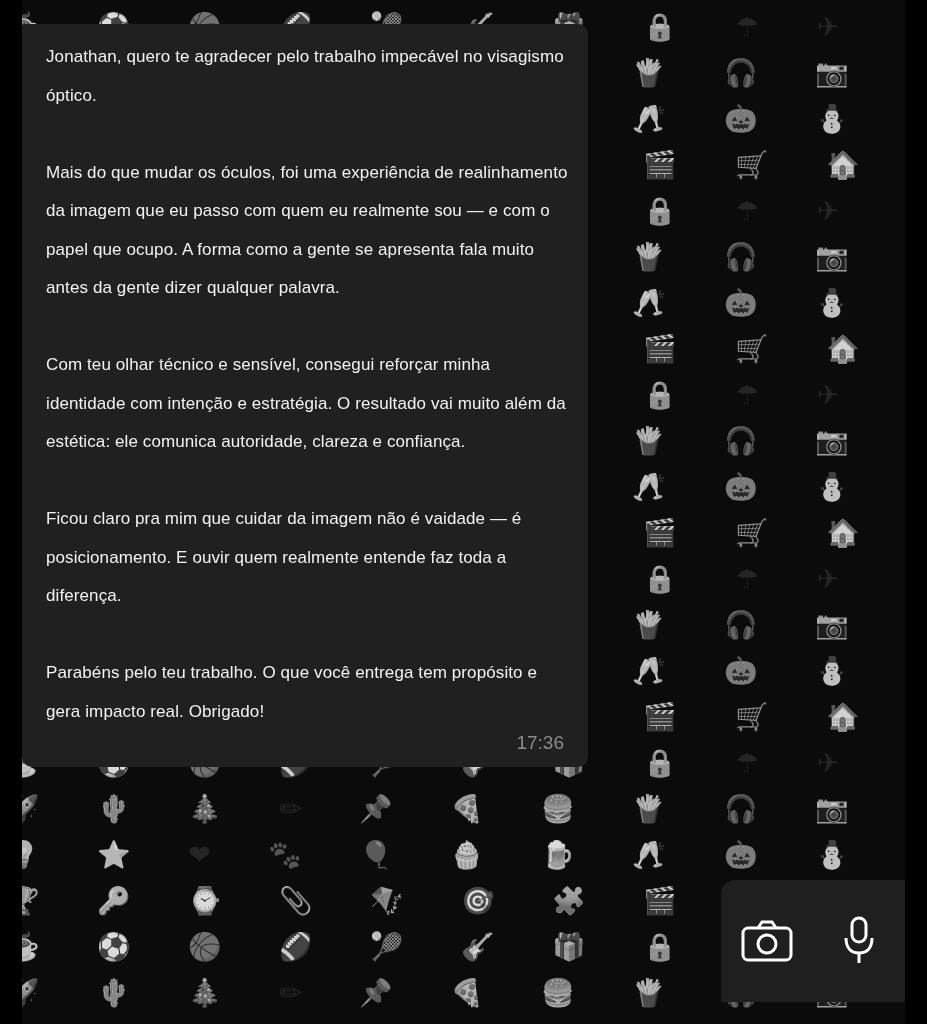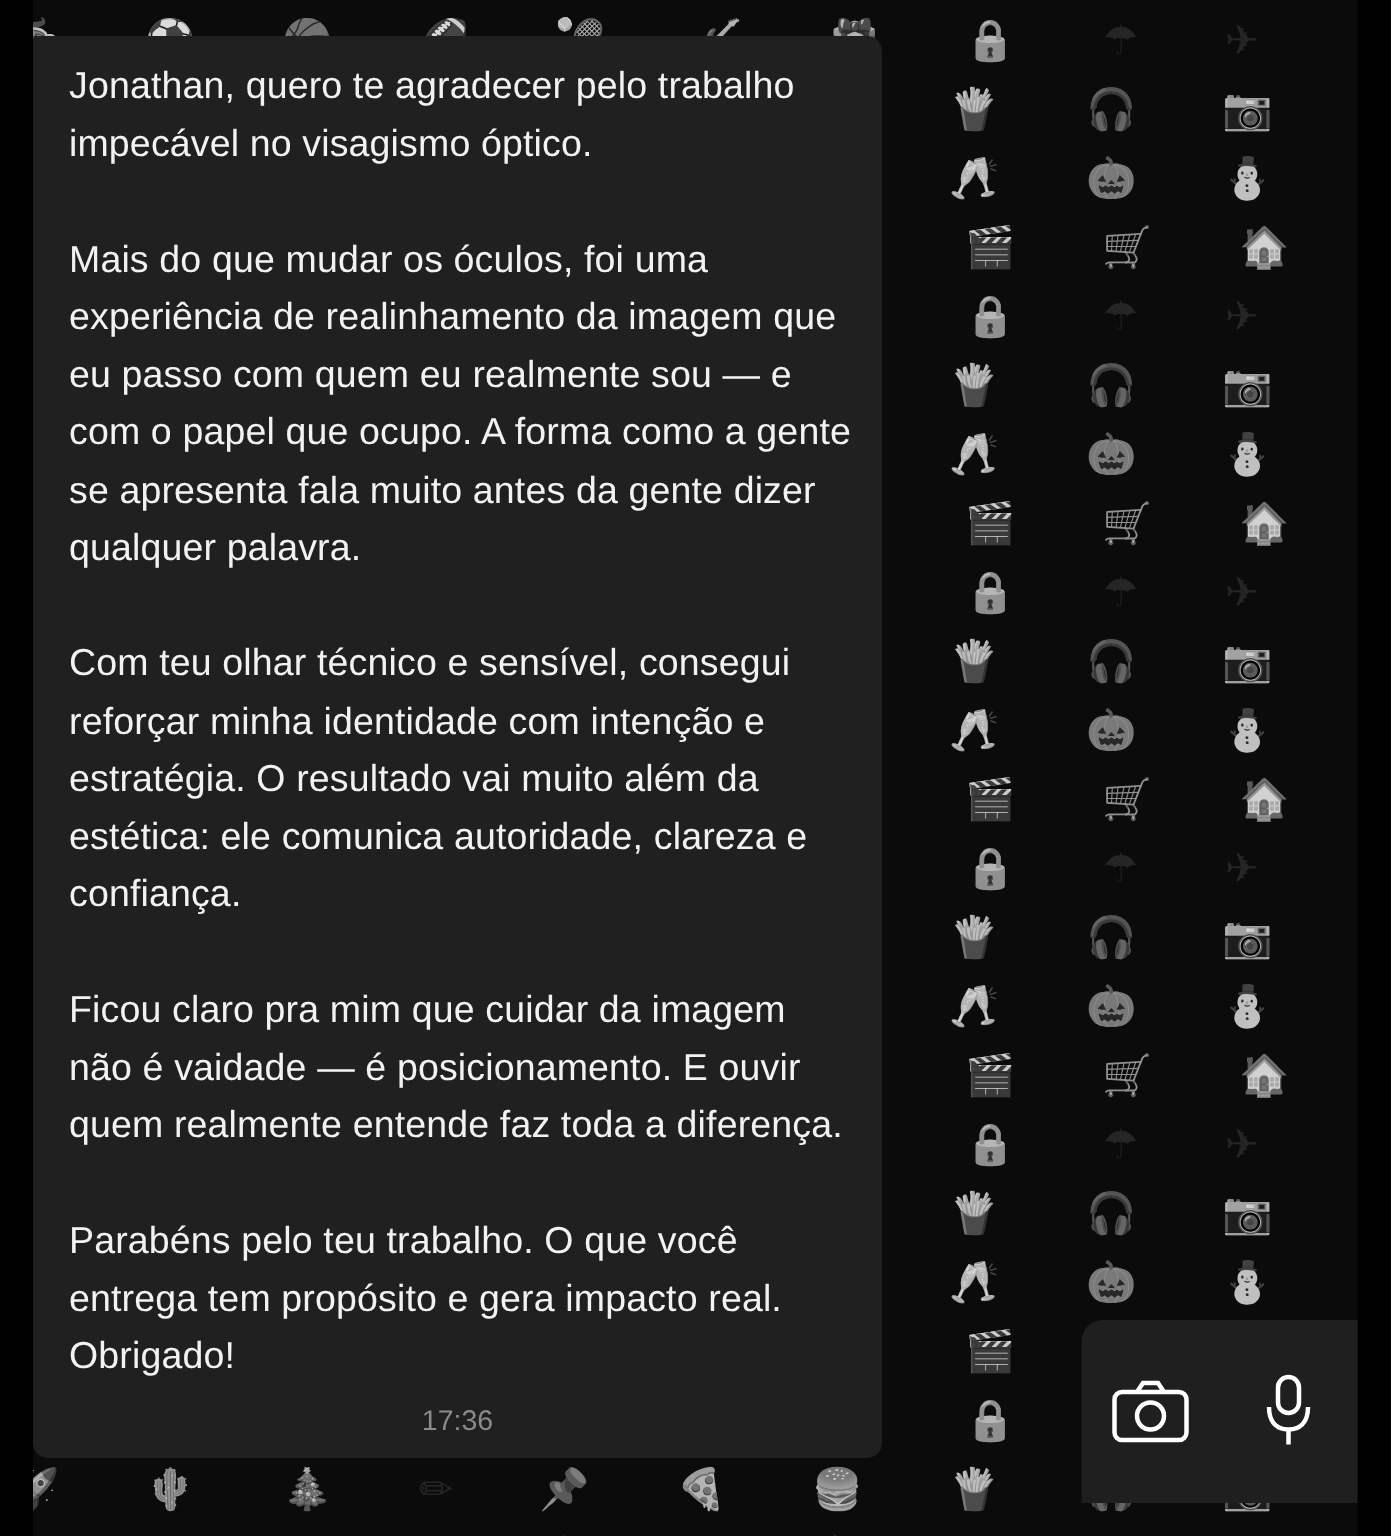--- a/index.html
+++ b/index.html
@@ -61,30 +61,30 @@
     width: 566px;
     background: #202020;
     border-radius: 10px;
     border-top-left-radius: 2px;
     padding: 14px 18px 12px 24px;
     box-sizing: border-box;
     z-index: 5;
   }
   #bubble-text {
     color: #f2f2f2;
-    font-size: 25px;
+    font-size: 17px;
     line-height: 38.5px;
     white-space: pre-wrap;
     word-wrap: break-word;
     letter-spacing: 0.1px;
     margin: 0;
   }
   #bubble-meta {
-    margin-top: 12px;
-    text-align: center;
+    margin-top: 0;
+    text-align: right;
     color: #8b8b8b;
     font-size: 19px;
     line-height: 24px;
     padding-right: 6px;
   }
 
   
   #action-panel {
     position: absolute;
     right: 22px;

